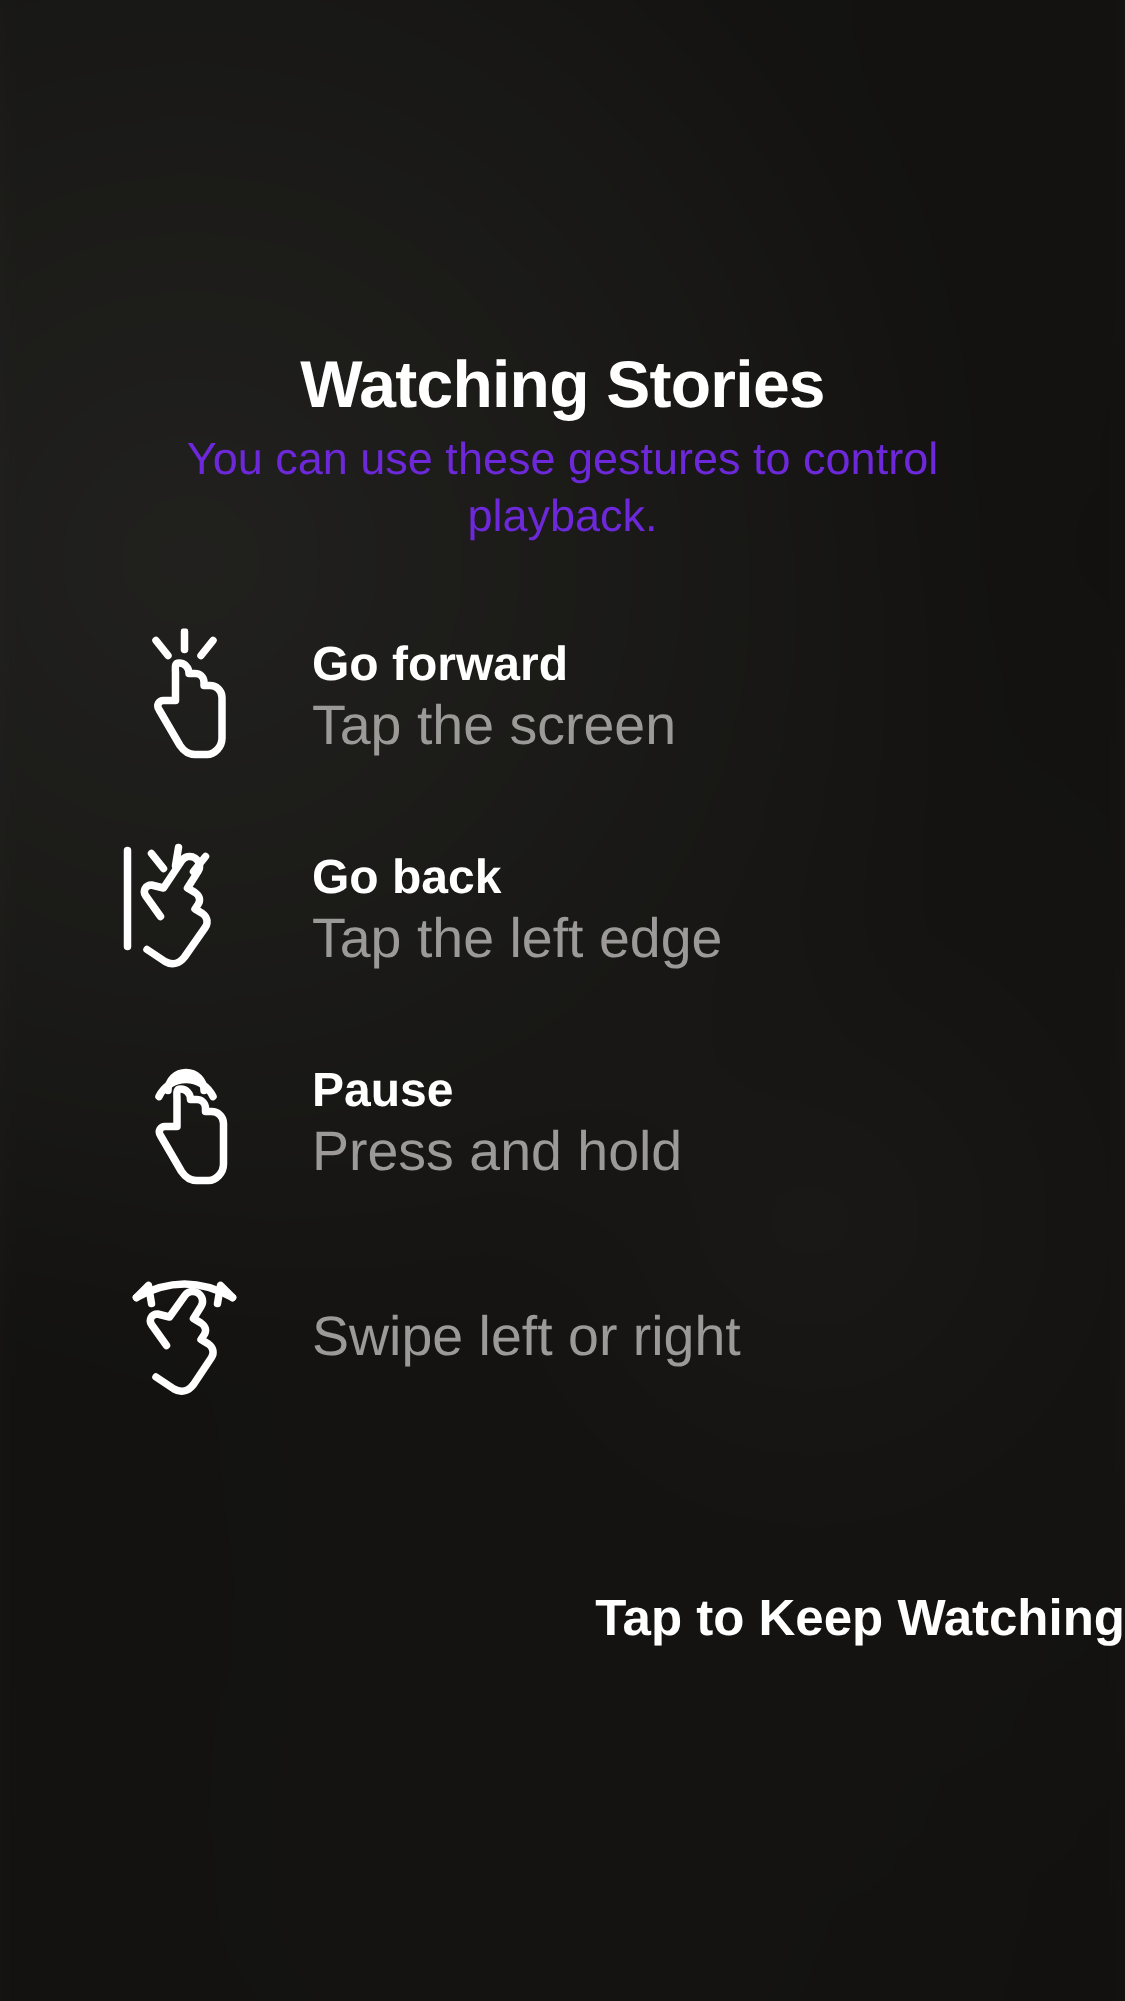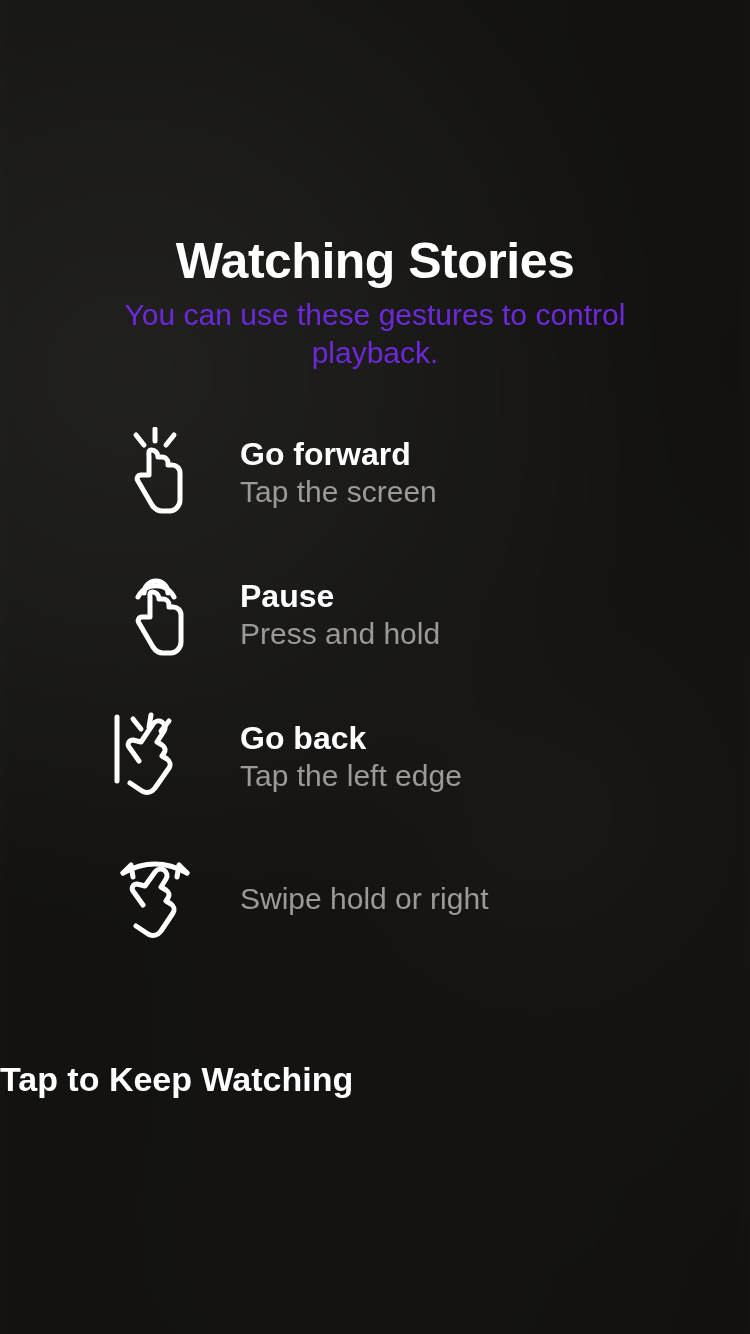--- a/index.html
+++ b/index.html
@@ -32,35 +32,35 @@
       flex-direction: column;
       align-items: center;
       color: #ffffff;
     }
     .header {
       margin-top: 232px;
       text-align: center;
       padding: 0 60px;
     }
     .title {
-      font-size: 50px;
+      font-size: 44px;
       font-weight: 700;
       letter-spacing: -0.5px;
     }
     .subtitle {
       font-size: 30px;
       line-height: 1.25;
       color: #6d28d9;
       margin-top: 6px;
       font-weight: 400;
     }
     .items {
       margin-top: 54px;
       width: 100%;
-      padding-left: 108px;
+      padding-left: 76px;
       padding-right: 60px;
     }
     .item {
       display: flex;
       align-items: center;
       margin-bottom: 48px;
     }
     .icon-wrap {
       width: 94px;
       height: 94px;
@@ -75,31 +75,31 @@
     }
     .item-text {
       margin-left: 38px;
     }
     .item-title {
       font-size: 32px;
       font-weight: 700;
       color: #ffffff;
     }
     .item-desc {
-      font-size: 30px;
+      font-size: 37px;
       font-weight: 400;
       color: #9b9a98;
       margin-top: 2px;
     }
     .cta {
       position: absolute;
       left: 0;
       right: 0;
       top: 1060px;
-      text-align: left;
+      text-align: right;
       font-size: 34px;
       font-weight: 700;
       color: #ffffff;
       background: transparent;
       border: none;
       cursor: pointer;
       display: block;
       width: 100%;
     }
   </style>
@@ -126,59 +126,59 @@
         </svg>
       </div>
       <div class="item-text">
         <div class="item-title">Go forward</div>
         <div class="item-desc">Tap the screen</div>
       </div>
     </div>
 
     <div class="item">
       <div class="icon-wrap">
-        <svg width="78" height="90" viewBox="0 0 78 90" stroke-width="5" stroke-linecap="round" stroke-linejoin="round">
-          <path d="M22 28 a20 20 0 0 1 36 0"></path>
-          <path d="M28 24 a12 12 0 0 1 24 0"></path>
-          <path d="M34 30 v18 h-8 c-3 0 -5 3 -3 6 l14 24 c2 3 5 6 10 6 h8 c5 0 10-5 10-11 V46 c0-5-4-8-8-8 h-4 v-2 c0-4-3-6-6-6 h-4 V30 c0-4-3-7-6.5-7 S34 26 34 30 z"></path>
-        </svg>
-      </div>
-      <div class="item-text">
-        <div class="item-title">Pause</div>
-        <div class="item-desc">Press and hold</div>
-      </div>
-    </div>
-
-    <div class="item">
-      <div class="icon-wrap">
         <svg width="92" height="90" viewBox="0 0 92 90" stroke-width="5" stroke-linecap="round" stroke-linejoin="round">
           <line x1="8" y1="6" x2="8" y2="70"></line>
           <line x1="24" y1="8" x2="32" y2="18"></line>
           <line x1="42" y1="4" x2="40" y2="16"></line>
           <line x1="60" y1="10" x2="52" y2="20"></line>
           <path d="M30 50 l-10 -14 c-2 -3 0 -7 4 -7 l8 2 l12 -18 c2 -3 6 -4 9 -2 s4 6 2 9 l-7 11 l5 3 c3 2 4 5 2 8 l-2 3 l5 3 c3 2 4 6 2 9 l-14 20 c-3 4 -8 6 -13 3 l-12 -8"></path>
         </svg>
       </div>
       <div class="item-text">
         <div class="item-title">Go back</div>
         <div class="item-desc">Tap the left edge</div>
       </div>
     </div>
 
     <div class="item">
       <div class="icon-wrap">
+        <svg width="78" height="90" viewBox="0 0 78 90" stroke-width="5" stroke-linecap="round" stroke-linejoin="round">
+          <path d="M22 28 a20 20 0 0 1 36 0"></path>
+          <path d="M28 24 a12 12 0 0 1 24 0"></path>
+          <path d="M34 30 v18 h-8 c-3 0 -5 3 -3 6 l14 24 c2 3 5 6 10 6 h8 c5 0 10-5 10-11 V46 c0-5-4-8-8-8 h-4 v-2 c0-4-3-6-6-6 h-4 V30 c0-4-3-7-6.5-7 S34 26 34 30 z"></path>
+        </svg>
+      </div>
+      <div class="item-text">
+        <div class="item-title">Pause</div>
+        <div class="item-desc">Press and hold</div>
+      </div>
+    </div>
+
+    <div class="item">
+      <div class="icon-wrap">
         <svg width="92" height="94" viewBox="0 0 92 94" stroke-width="5" stroke-linecap="round" stroke-linejoin="round">
           <path d="M14 22 Q46 4 78 22"></path>
           <polyline points="14,22 22,14 24,26"></polyline>
           <polyline points="78,22 70,14 68,26"></polyline>
           <path d="M34 54 l-10 -14 c-2 -3 0 -7 4 -7 l8 2 l10 -14 c2 -3 6 -4 9 -2 s4 6 2 9 l-5 8 l5 3 c3 2 4 5 2 8 l-2 3 l5 3 c3 2 4 6 2 9 l-12 18 c-3 4 -8 6 -13 3 l-12 -8"></path>
         </svg>
       </div>
       <div class="item-text">
-        <div class="item-desc">Swipe hold or right</div>
+        <div class="item-desc">Swipe left or right</div>
       </div>
     </div>
 
   </div>
 
   <button class="cta">Tap to Keep Watching</button>
 
 </div>
 
 </body></html>

